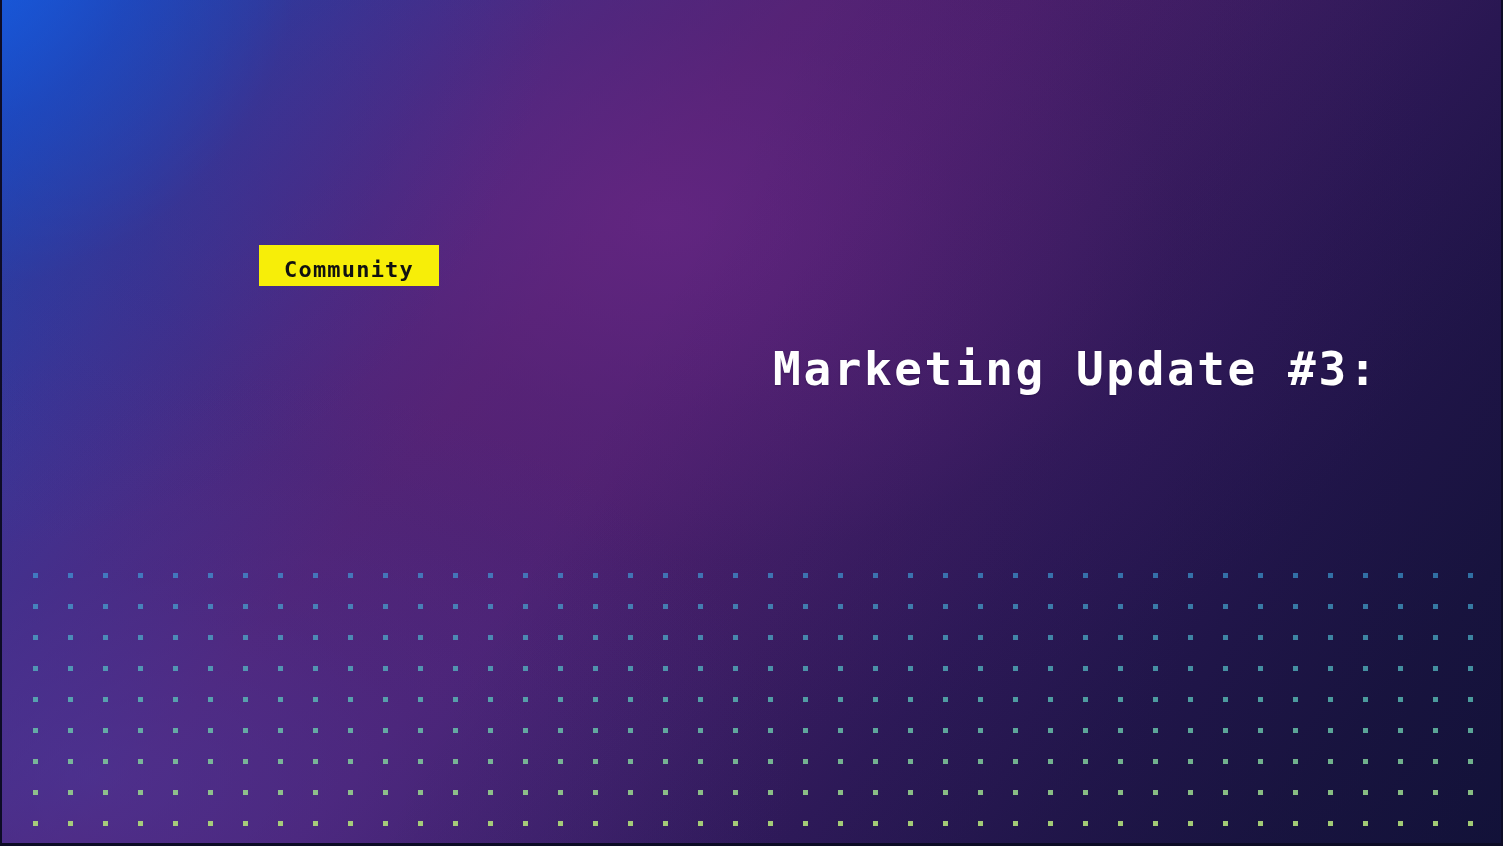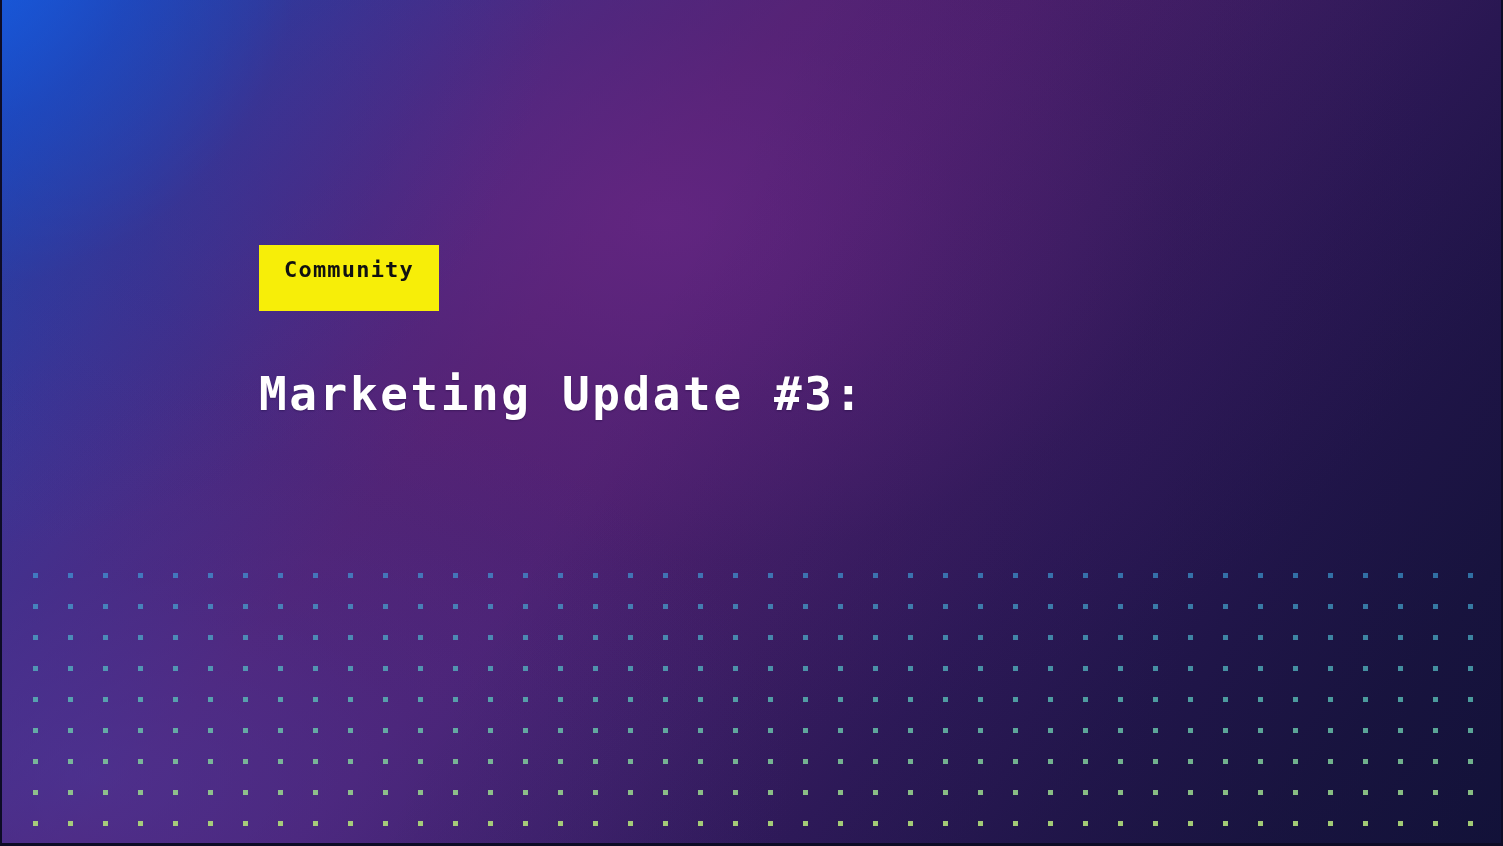--- a/index.html
+++ b/index.html
@@ -105,25 +105,26 @@
   }
 
   #badge {
     display:inline-block;
     background:#F7EE08;
     color:#111111;
     font-size:22px;
     font-weight:700;
     letter-spacing:1.2px;
     line-height:1;
-    padding:14px 25px 30px 25px;
+    padding:14px 25px 5px 25px;
   }
 
   #title {
     margin-top:33px;
+    text-align:right;
   }
 
   .title-line {
     display:block;
     color:#ffffff;
     font-size:46px;
     font-weight:700;
     letter-spacing:2.6px;
     line-height:100px;
     white-space:pre;

